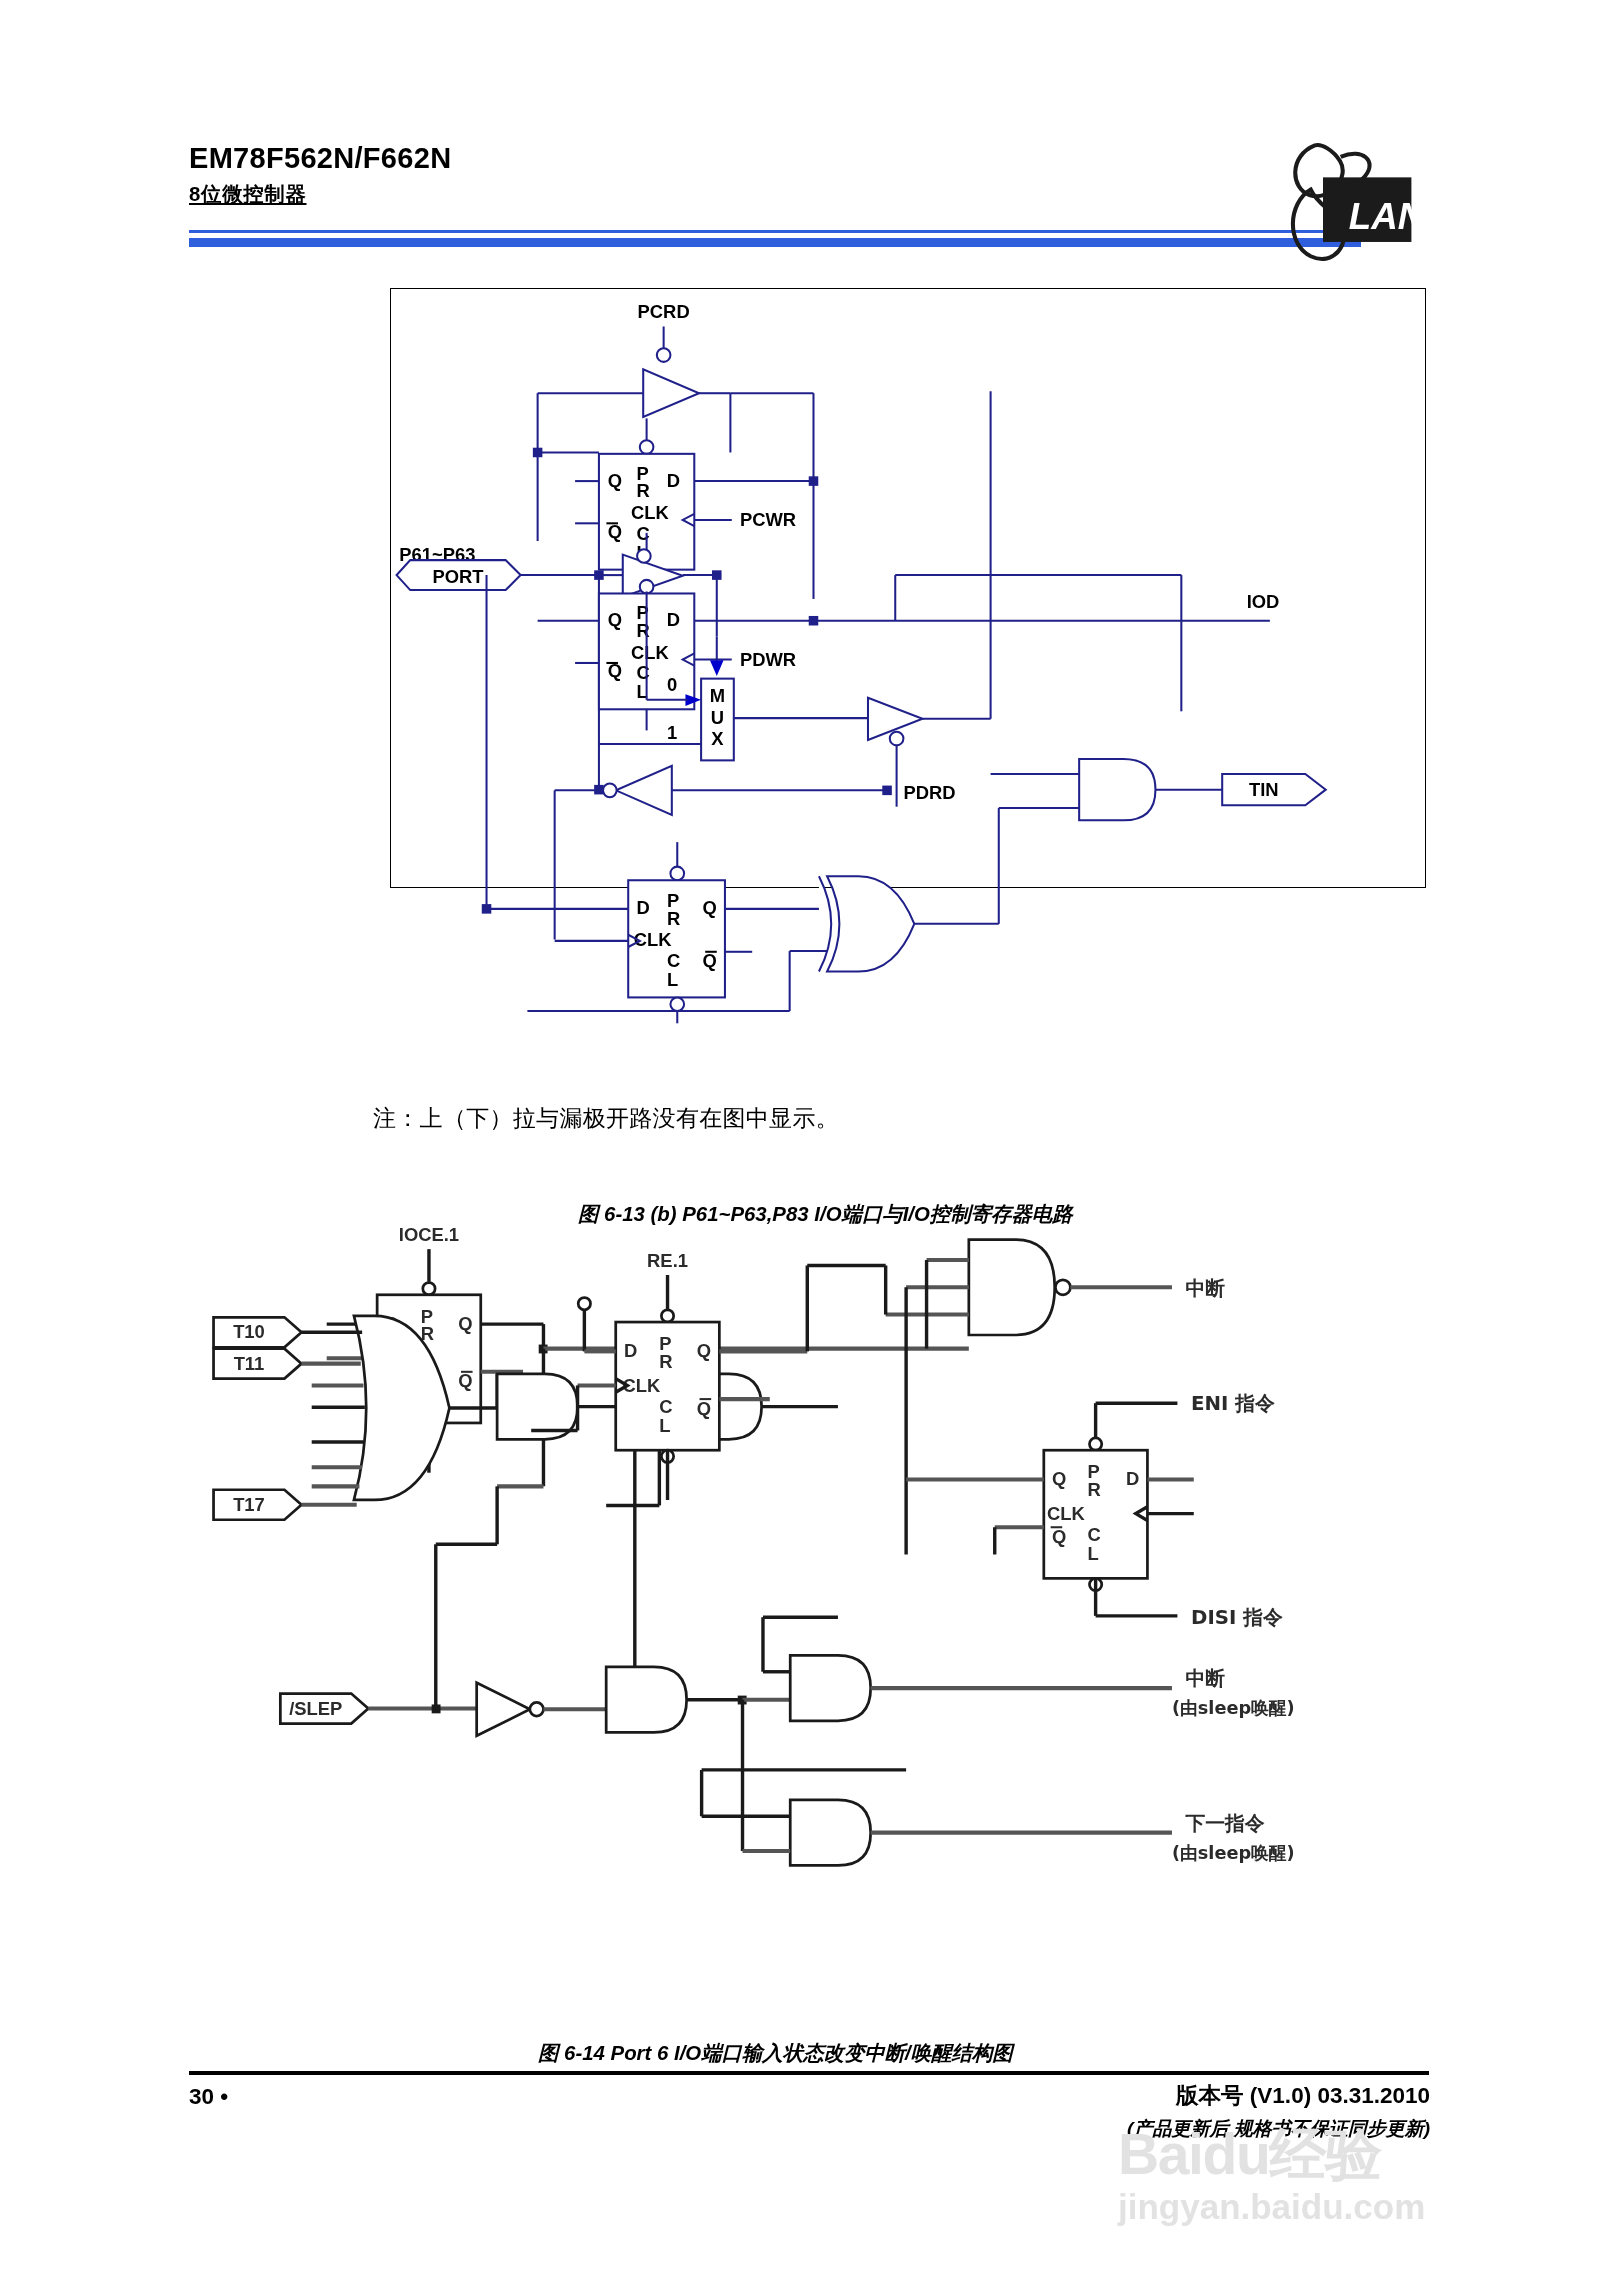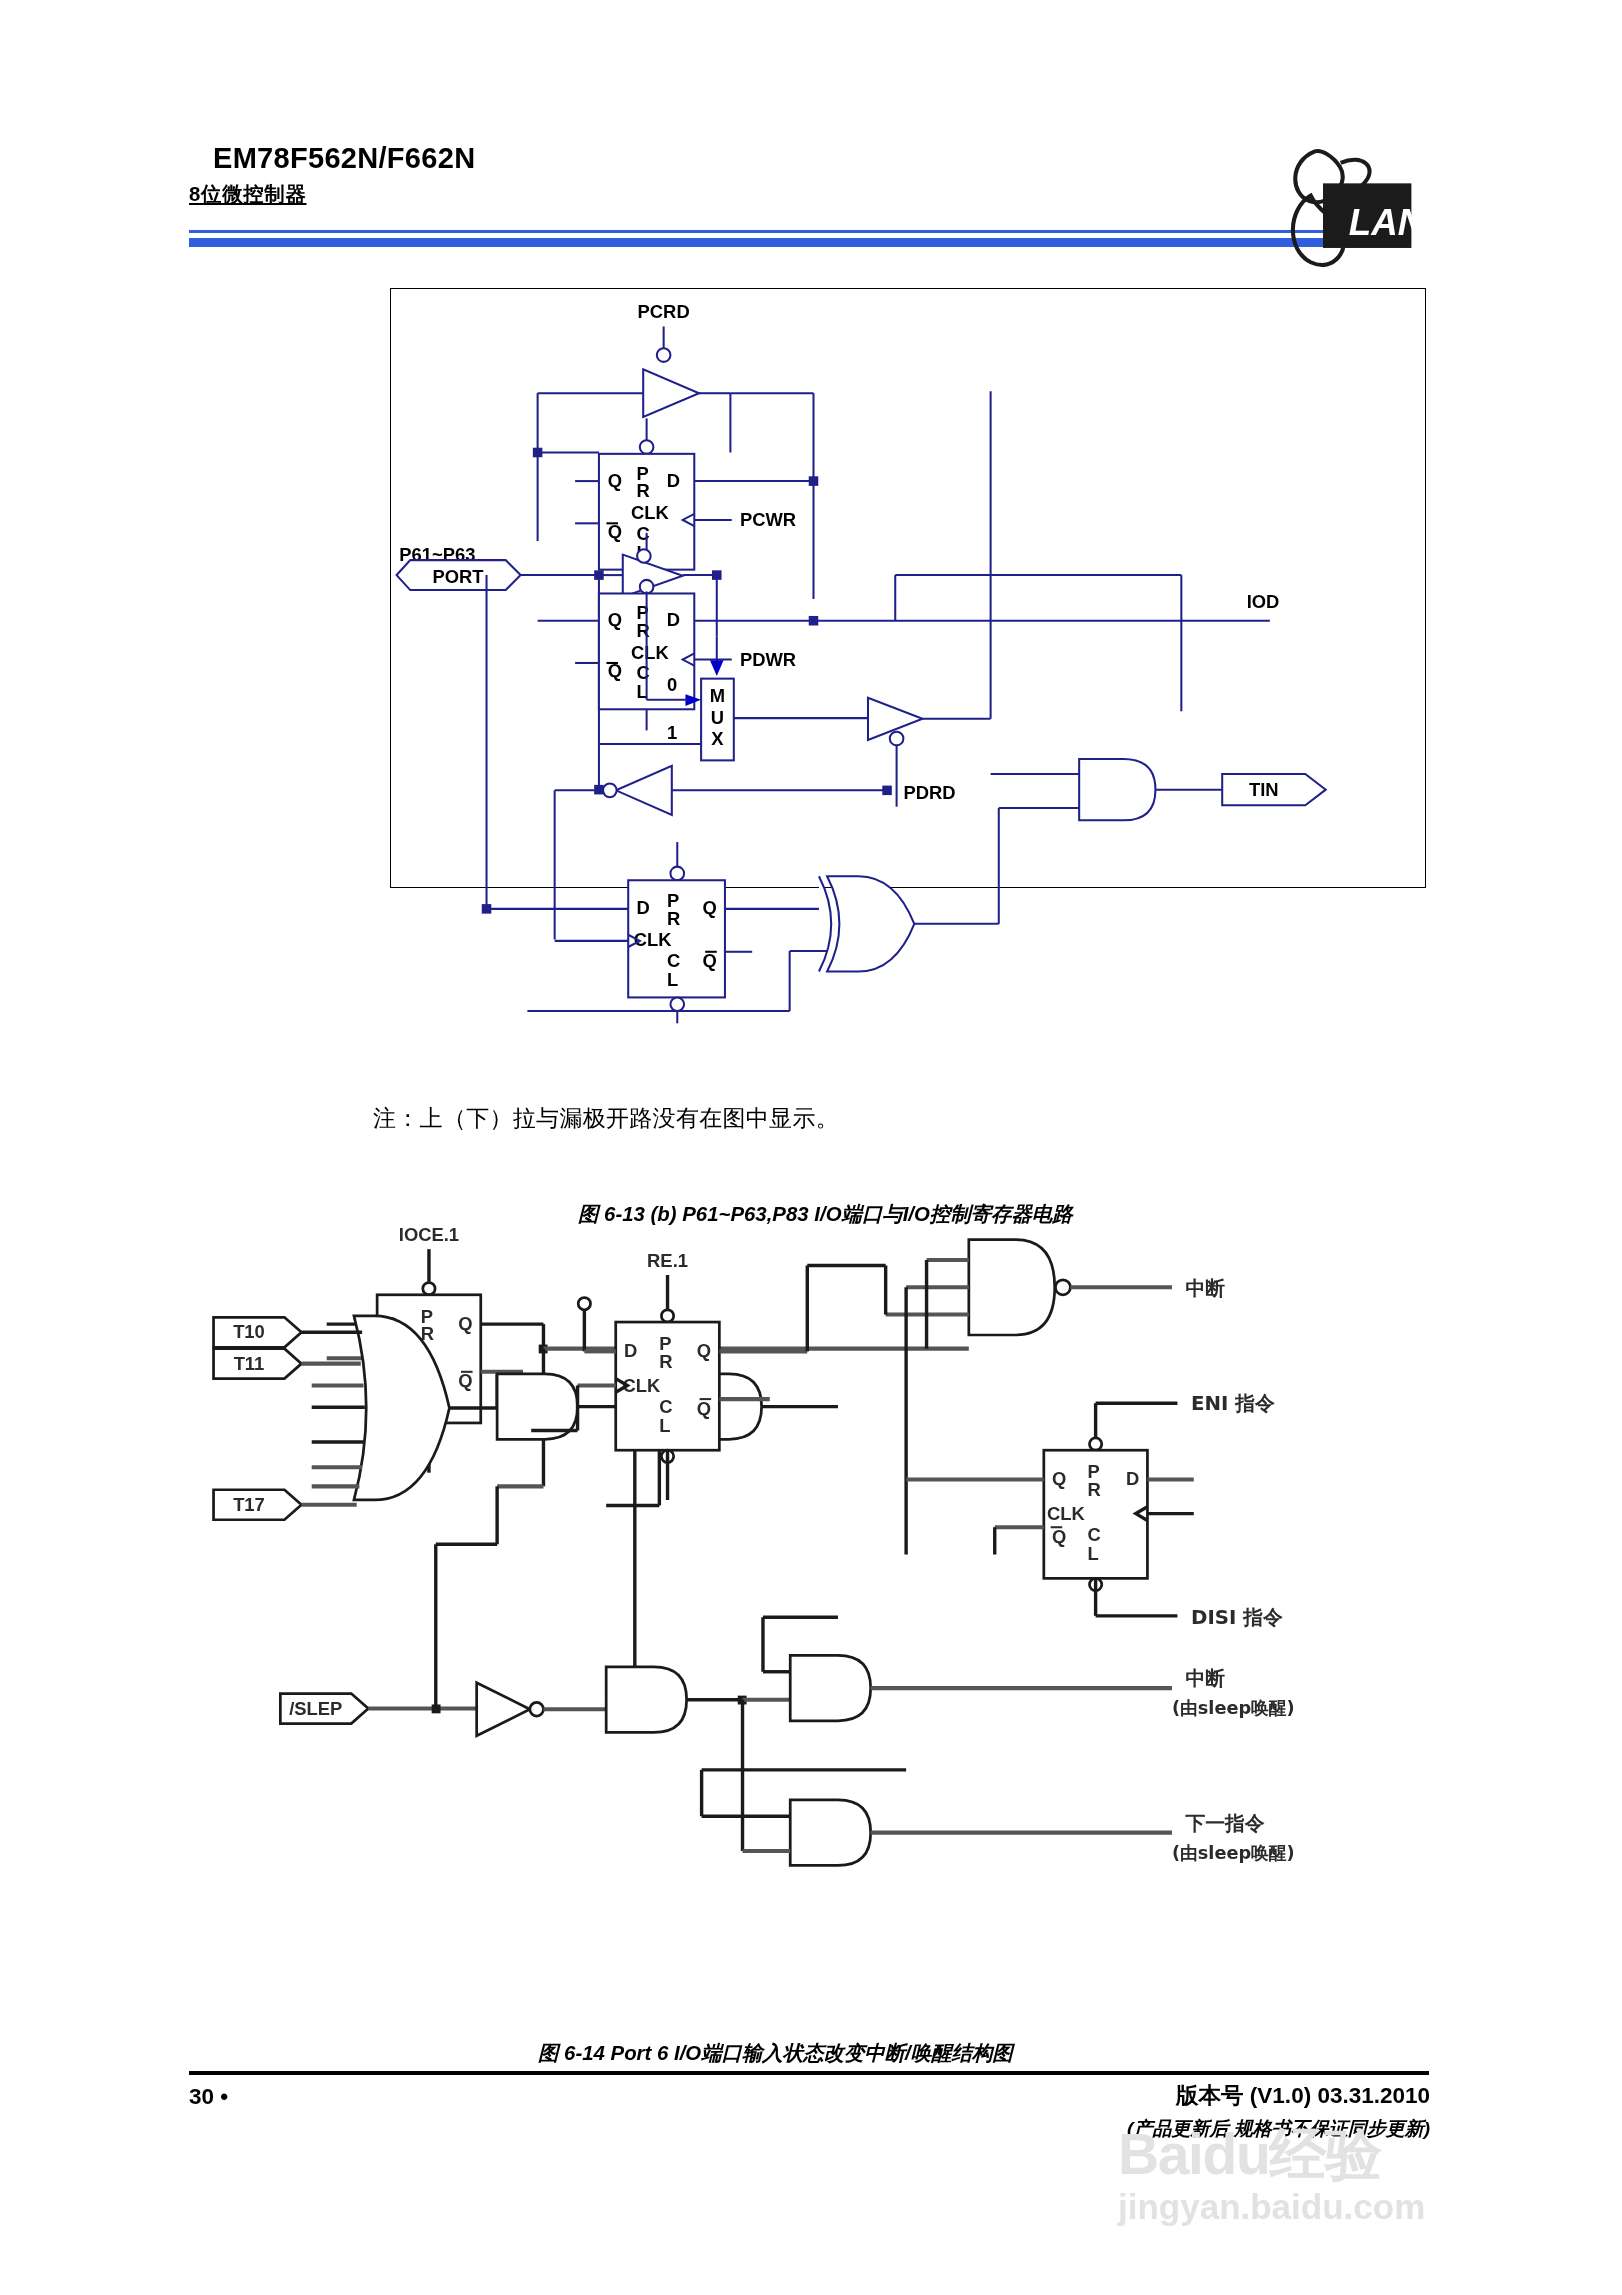--- a/index.html
+++ b/index.html
@@ -3,28 +3,28 @@
 <meta charset="utf-8">
 <style>
   html,body{margin:0;padding:0;background:#fff;}
   body{width:1622px;height:2295px;position:relative;
        font-family:"Liberation Sans","DejaVu Sans",sans-serif;color:#000;}
 
   .page{position:absolute;left:0;top:0;width:1622px;height:2295px;overflow:hidden;}
 
   
   .hdr{position:absolute;left:189px;top:143px;width:1247px;}
-  .hdr-title{font-size:29px;font-weight:bold;letter-spacing:0.3px;line-height:1.05;margin-left:24px;}
+  .hdr-title{font-size:29px;font-weight:bold;letter-spacing:0.3px;line-height:1.05;}
   .hdr-sub{font-size:20.4px;font-weight:bold;margin-top:6.8px;letter-spacing:0.7px;text-decoration:underline;}
   .rule-wrap{position:absolute;left:189px;top:230px;width:1172px;}
   .rule-thin{height:3.4px;background:#2f5fdd;}
   .rule-gap{height:4.8px;background:#fff;}
   .rule-thick{height:8.9px;background:#2f5fdd;}
 
-  .logo{position:absolute;left:1275px;top:148px;width:147px;height:119px;}
+  .logo{position:absolute;left:1275px;top:142px;width:147px;height:119px;}
 
   
   .fig1{position:absolute;left:390px;top:288px;width:1036px;height:600px;
         border:1.4px solid #000;box-sizing:border-box;background:#fff;}
   .fig1 svg, .fig2 svg{display:block;}
   .fig2{position:absolute;left:204px;top:1200px;width:1227px;height:784px;}
 
   
   .note{position:absolute;left:373px;top:1103px;font-size:23px;
         font-family:"DejaVu Sans",sans-serif;letter-spacing:0.3px;}

